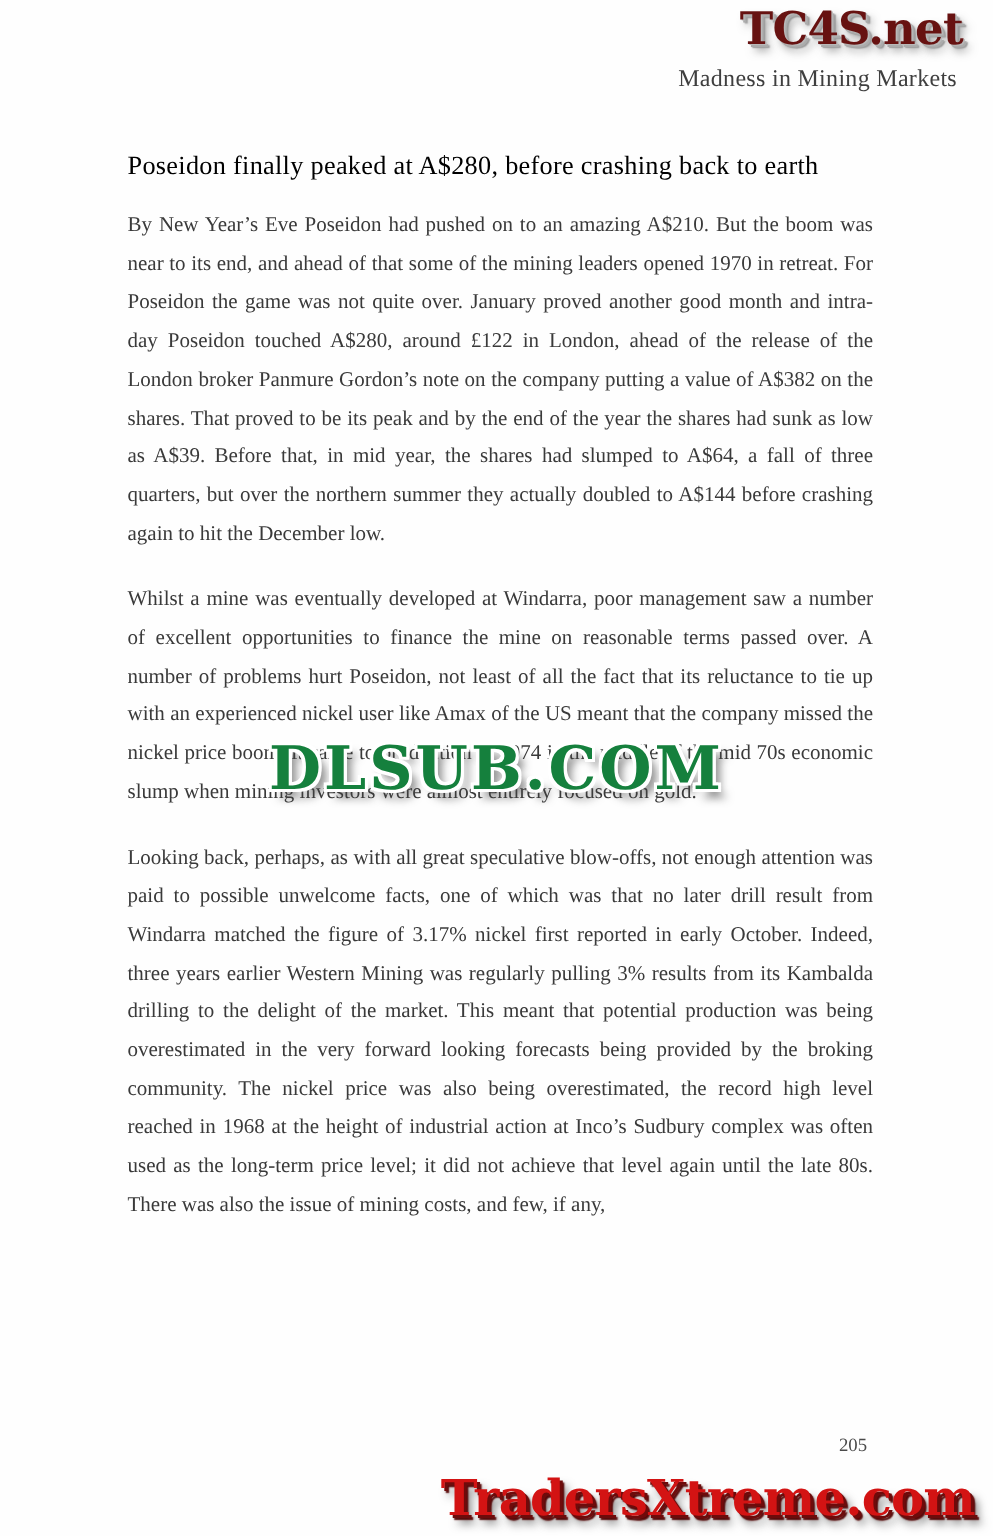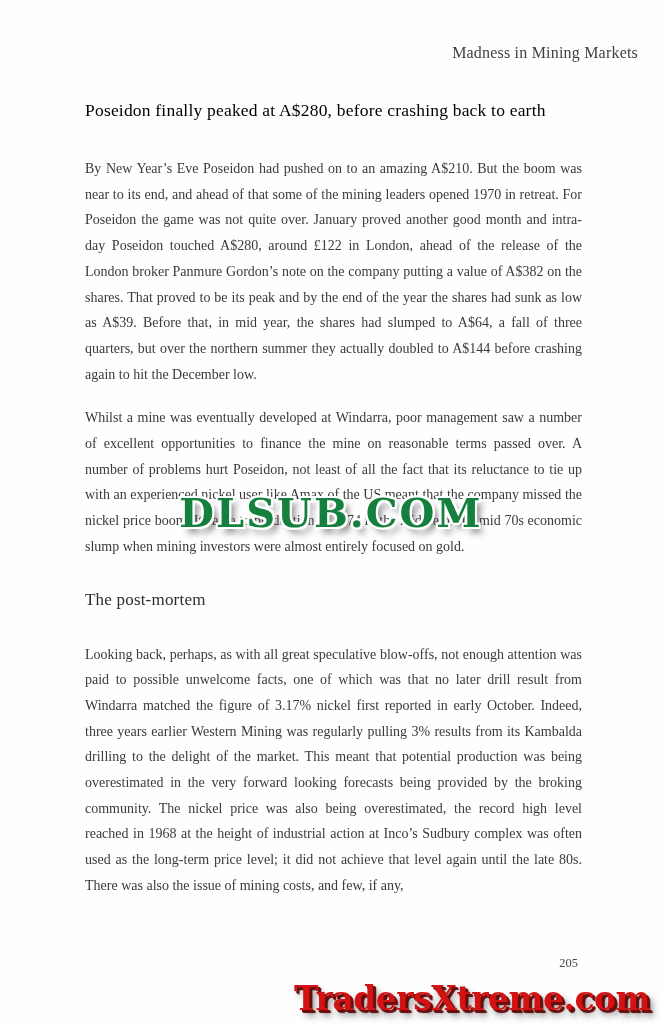--- a/index.html
+++ b/index.html
@@ -48,21 +48,21 @@
   }
   h1.heading {
     margin-top: 96px;
     font-size: 17.5px;
     font-weight: normal;
     line-height: 28px;
     letter-spacing: 0.2px;
     color: #000000;
   }
   p.body {
-    margin-top: 32px;
+    margin-top: 14px;
     font-size: 14px;
     line-height: 25.7px;
     text-align: justify;
     color: #3a3a3a;
   }
   p.body + p.body { margin-top: 18px; }
   h2.subheading {
     margin-top: 30px;
     font-size: 17px;
     font-weight: normal;
@@ -110,32 +110,32 @@
       3px 3px 1px #560808,
       5px 6px 6px rgba(40,40,40,0.5);
     text-align: right;
   }
 </style>
 </head>
 <body>
 
 <div class="page">
 
+  <div class="brand-top">TC4S.net</div>
 
   <div class="running-header">Madness in Mining Markets</div>
 
   <div class="content">
 
     <h1 class="heading">Poseidon finally peaked at A$280, before crashing back to earth</h1>
 
     <p class="body">By New Year’s Eve Poseidon had pushed on to an amazing A$210. But the boom was near to its end, and ahead of that some of the mining leaders opened 1970 in retreat. For Poseidon the game was not quite over. January proved another good month and intra-day Poseidon touched A$280, around £122 in London, ahead of the release of the London broker Panmure Gordon’s note on the company putting a value of A$382 on the shares. That proved to be its peak and by the end of the year the shares had sunk as low as A$39. Before that, in mid year, the shares had slumped to A$64, a fall of three quarters, but over the northern summer they actually doubled to A$144 before crashing again to hit the December low.</p>
 
     <p class="body">Whilst a mine was eventually developed at Windarra, poor management saw a number of excellent opportunities to finance the mine on reasonable terms passed over. A number of problems hurt Poseidon, not least of all the fact that its reluctance to tie up with an experienced nickel user like Amax of the US meant that the company missed the nickel price boom. It came to production in 1974 in the middle of the mid 70s economic slump when mining investors were almost entirely focused on gold.</p>
 
-    <h2 class="subheading">The post-mortem</h2>
 
     <p class="body">Looking back, perhaps, as with all great speculative blow-offs, not enough attention was paid to possible unwelcome facts, one of which was that no later drill result from Windarra matched the figure of 3.17% nickel first reported in early October. Indeed, three years earlier Western Mining was regularly pulling 3% results from its Kambalda drilling to the delight of the market. This meant that potential production was being overestimated in the very forward looking forecasts being provided by the broking community. The nickel price was also being overestimated, the record high level reached in 1968 at the height of industrial action at Inco’s Sudbury complex was often used as the long-term price level; it did not achieve that level again until the late 80s. There was also the issue of mining costs, and few, if any,</p>
 
   </div>
 
   <div class="watermark">DLSUB.COM</div>
 
   <div class="page-number">205</div>
 
   <div class="brand-bottom">TradersXtreme.com</div>

